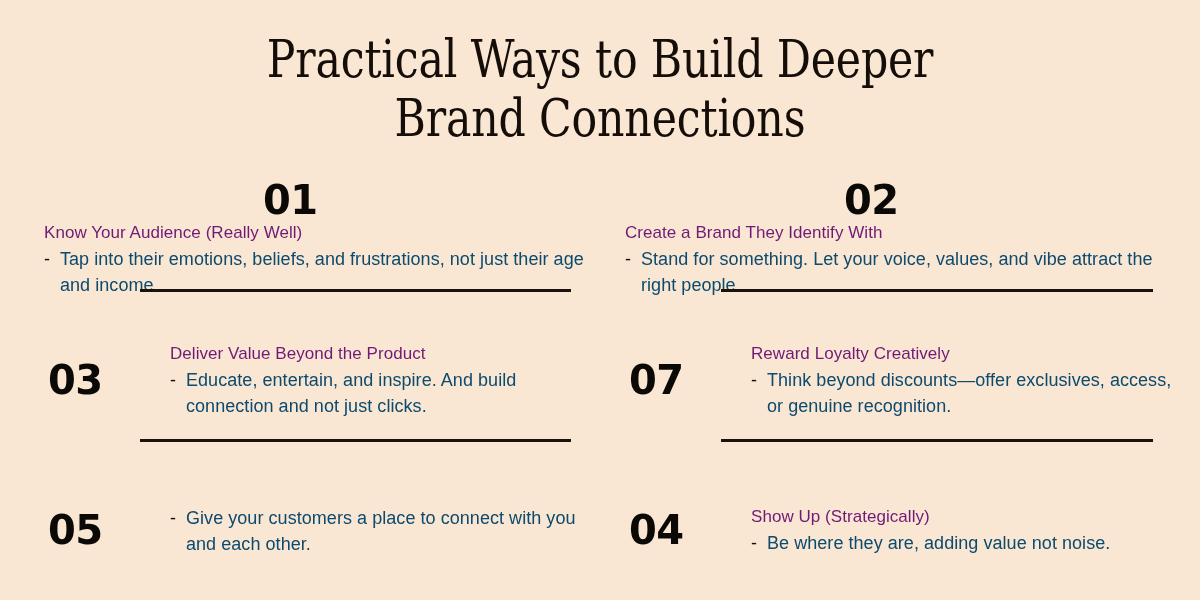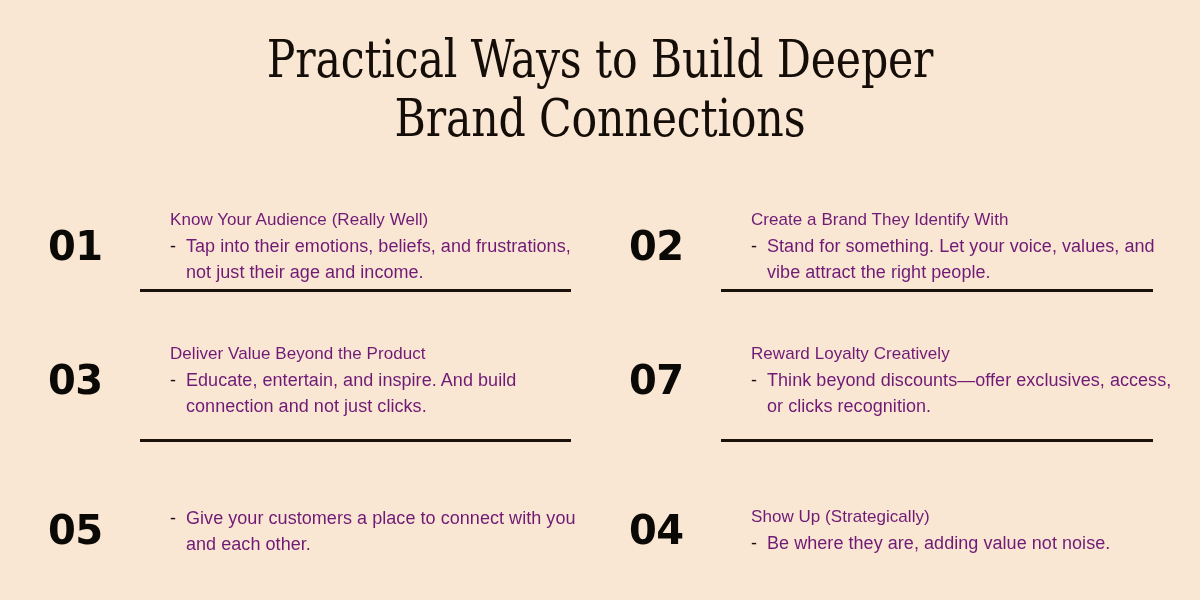--- a/index.html
+++ b/index.html
@@ -62,21 +62,21 @@
   .col-right { left: 625px; }
 
   .row {
     position: absolute;
     left: 0;
     width: 556px;
     display: flex;
     flex-direction: row;
     align-items: center;
   }
-  .row-1 { top: 16px;   height: 120px; }
+  .row-1 { top: 10px;   height: 120px; flex-direction: column; }
   .row-2 { top: 150px; height: 120px; }
   .row-3 { top: 300px; height: 120px; }
 
   .num {
     flex: 0 0 auto;
     width: 126px;
     font-family: "DejaVu Sans", "Liberation Sans", sans-serif;
     font-weight: 700;
     font-size: 40px;
     line-height: 40px;
@@ -116,21 +116,21 @@
     font-size: 18px;
     line-height: 26px;
     color: #16100a;
   }
   .bullet-text {
     flex: 1 1 auto;
     font-family: "Liberation Sans", sans-serif;
     font-weight: 400;
     font-size: 18px;
     line-height: 26px;
-    color: #701a75;
+    color: #0c4a6e;
     letter-spacing: 0.05px;
   }
 
   
   .divider {
     position: absolute;
     height: 3px;
     background: #1a120b;
   }
   .div-l-1 { left: 140px; width: 431px; top: 289px; }
@@ -198,21 +198,21 @@
           </div>
         </div>
       </div>
 
       <div class="row row-2">
         <div class="num">07</div>
         <div class="content">
           <div class="item-heading">Reward Loyalty Creatively</div>
           <div class="bullet">
             <span class="bullet-dash">-</span>
-            <span class="bullet-text">Think beyond discounts—offer exclusives, access, or clicks recognition.</span>
+            <span class="bullet-text">Think beyond discounts—offer exclusives, access, or genuine recognition.</span>
           </div>
         </div>
       </div>
 
       <div class="row row-3">
         <div class="num">04</div>
         <div class="content">
           <div class="item-heading">Show Up (Strategically)</div>
           <div class="bullet">
             <span class="bullet-dash">-</span>

